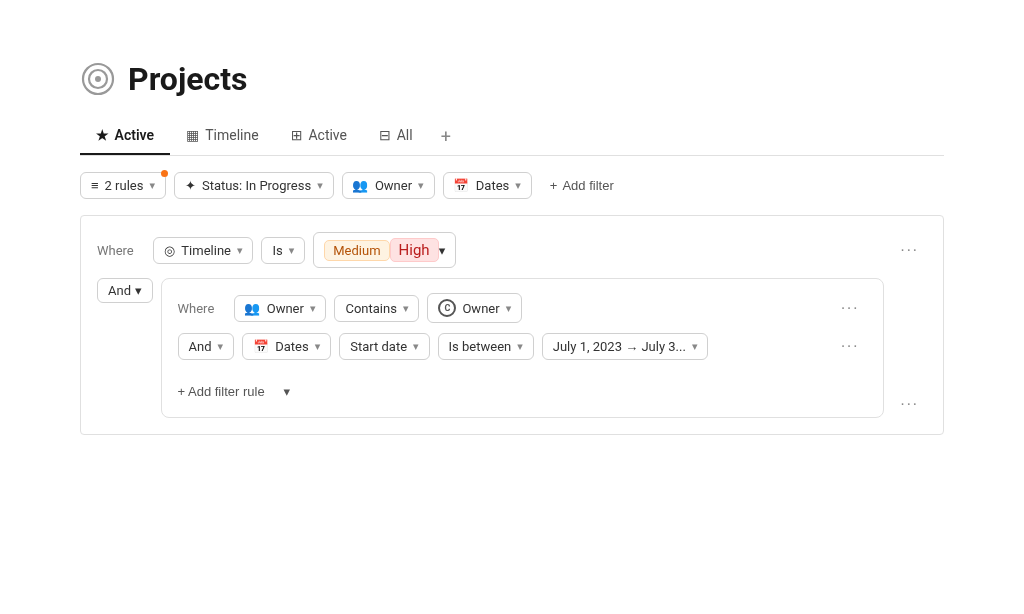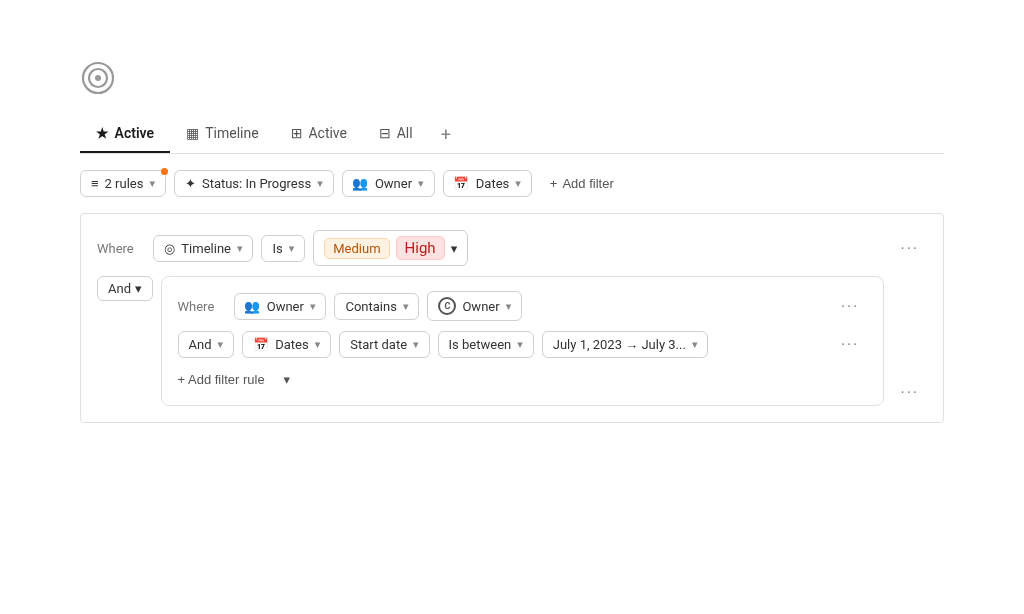--- a/index.html
+++ b/index.html
@@ -142,21 +142,20 @@
       background: #fee2e2;
       color: #b91c1c;
       border: 1px solid #fecaca;
       border-radius: 5px;
       padding: 2px 8px;
       font-size: 15px;
     }
     .values-select {
       display: flex;
       align-items: center;
-      gap: 6px;
       padding: 5px 10px;
       border: 1px solid #d0d0d0;
       border-radius: 6px;
       font-size: 13px;
       color: #333;
       cursor: pointer;
       background: #fff;
       min-width: 80px;
     }
     .more-btn {
@@ -208,21 +207,21 @@
       margin-bottom: 0;
     }
     .add-rule-btn {
       display: flex;
       align-items: center;
       gap: 19px;
       font-size: 13px;
       color: #555;
       cursor: pointer;
       padding: 4px 0;
-      margin-top: 10px;
+      margin-top: 20px;
       background: transparent;
       border: none;
     }
     .outer-row {
       display: flex;
       align-items: flex-end;
       gap: 8px;
     }
     .status-chip {
       display: flex;
@@ -253,20 +252,21 @@
 <body>
 
 <div class="page">
 
   <div class="title-row">
     <svg class="target-icon" viewBox="0 0 36 36" fill="none" xmlns="http://www.w3.org/2000/svg">
       <circle cx="18" cy="18" r="15" stroke="#999" stroke-width="2.2"></circle>
       <circle cx="18" cy="18" r="9" stroke="#999" stroke-width="2.2"></circle>
       <circle cx="18" cy="18" r="3" fill="#999"></circle>
     </svg>
+    <h1 class="page-title">Projects</h1>
   </div>
 
   <div class="tabs-row">
     <div class="tab active">
       <span>★</span>
       <span>Active</span>
     </div>
     <div class="tab">
       <span>▦</span>
       <span>Timeline</span>

